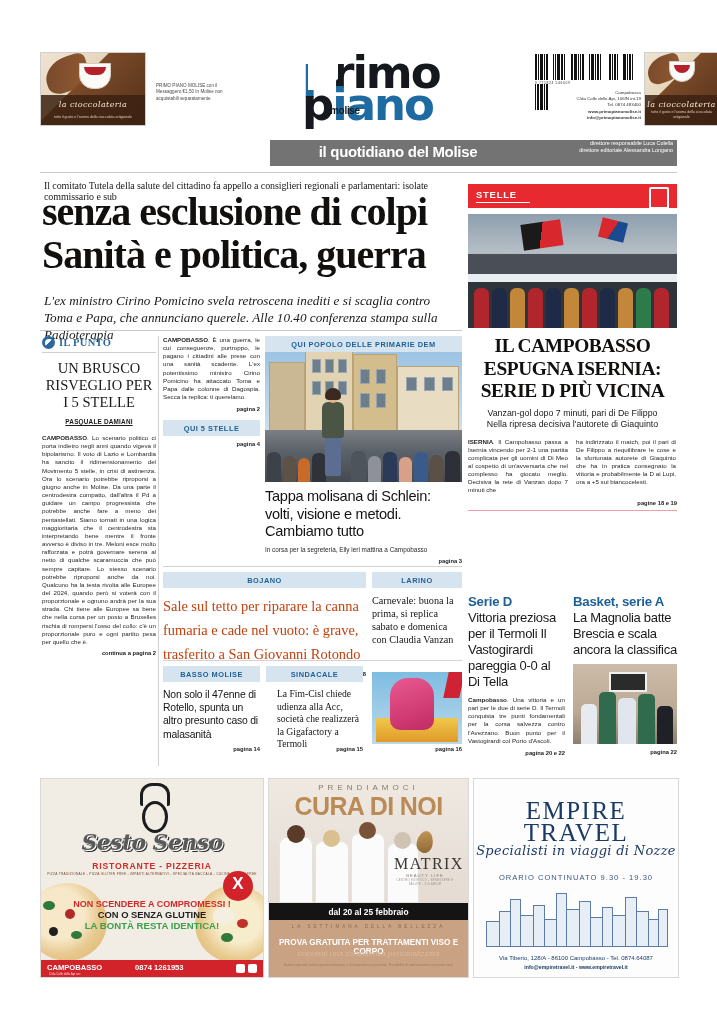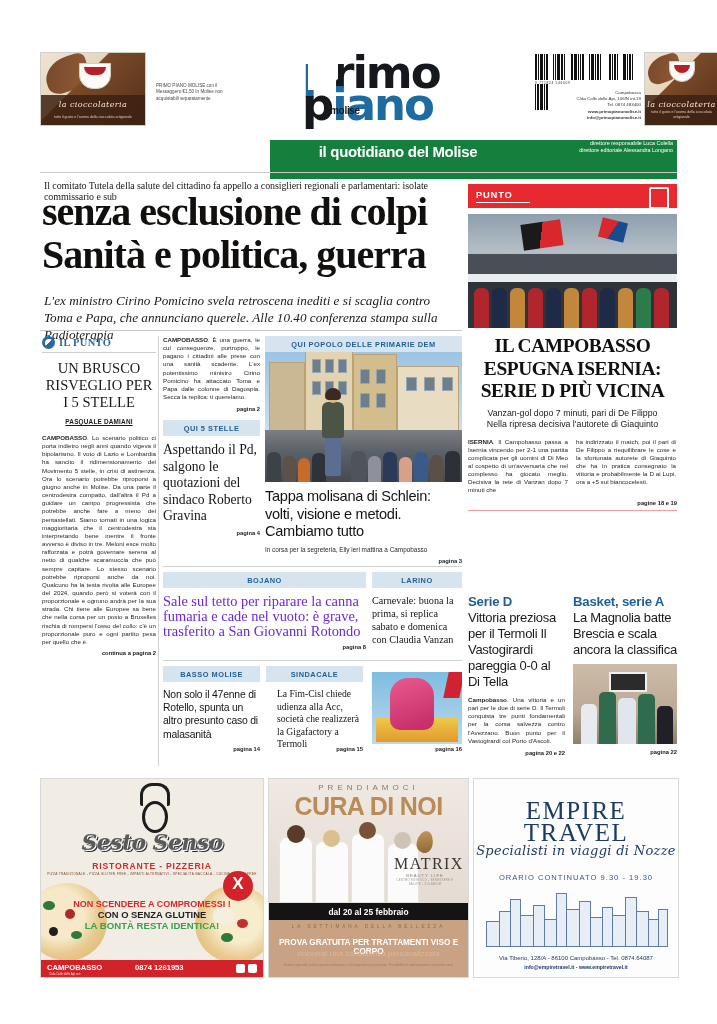--- a/index.html
+++ b/index.html
@@ -43,21 +43,21 @@
 
   .mh-cocco2{position:absolute;left:604px;top:0px;width:73px;height:72px;border:1px solid #cfcfcf;
     background:linear-gradient(135deg,#efe3d2 0%,#e6d6bd 38%,#7a4a28 39%,#53301a 100%);overflow:hidden;}
   .mh-cocco2 .cocco-cup{left:24px;top:8px;width:24px;height:19px;}
   .mh-cocco2 .cocco-splash{left:2px;top:3px;width:34px;height:26px;}
 
   
   .datebar{position:absolute;left:40px;top:140px;width:230px;height:26px;background:#2a6a9e;}
   .datebar .l1{position:absolute;left:8px;top:3px;color:#fff;font-size:7.5px;}
   .datebar .l2{position:absolute;left:8px;top:13px;color:#fff;font-size:7.5px;font-weight:bold;}
-  .tagbar{position:absolute;left:270px;top:140px;width:407px;height:39px;background:#15803d;}
+  .tagbar{position:absolute;left:270px;top:140px;width:407px;height:26px;background:#737373;}
   .tagbar .tg{position:absolute;left:-22px;top:3px;width:300px;text-align:center;color:#fff;font-size:15px;font-weight:bold;letter-spacing:-.3px;}
   .dirbar{position:absolute;right:0;top:0;width:200px;text-align:right;padding-right:4px;}
   .dirbar div{color:#fff;font-size:5.4px;line-height:7.4px;}
 
   
   .hr-top{position:absolute;left:40px;top:172px;width:637px;height:1px;background:#c8c8c8;}
 
   
   .kicker{position:absolute;left:44px;top:164px;width:412px;font-family:"Liberation Serif",serif;font-size:10px;color:#1a1a1a;letter-spacing:-.1px;margin-top:16px;}
   .headline{position:absolute;left:42px;top:190px;width:420px;font-family:"Liberation Serif",serif;font-weight:bold;
@@ -106,21 +106,21 @@
   .sp-head{position:absolute;left:6px;top:0;width:12px;height:13px;border-radius:50%;background:#e0b58c;}
   .sp-hair{position:absolute;left:4px;top:-2px;width:16px;height:12px;border-radius:8px 8px 4px 4px;background:#3a2a20;}
   .sp-body{position:absolute;left:1px;top:12px;width:22px;height:36px;border-radius:6px 6px 3px 3px;background:#4a5545;}
   .sp-legs{position:absolute;left:4px;top:46px;width:16px;height:40px;background:#5b6e92;border-radius:2px;}
   .photo-cap{margin-top:6px;font-size:14.6px;line-height:17.5px;color:#141414;letter-spacing:-.3px;}
   .photo-sub{margin-top:5px;font-size:6.4px;color:#2a2a2a;}
 
   
   .hr-mid{position:absolute;left:163px;top:566px;width:299px;height:1px;background:#d2d2d2;}
   .bojano{position:absolute;left:163px;top:572px;width:203px;}
-  .boj-head{margin-top:6px;font-family:"Liberation Serif",serif;font-size:14.4px;line-height:15px;color:#6d28d9;}
+  .boj-head{margin-top:6px;font-family:"Liberation Serif",serif;font-size:14.4px;line-height:24px;color:#c2410c;}
   .larino{position:absolute;left:372px;top:572px;width:90px;}
   .lar-head{margin-top:6px;font-family:"Liberation Serif",serif;font-size:10.2px;line-height:13px;color:#141414;}
 
   .hr-mid2{position:absolute;left:163px;top:660px;width:299px;height:1px;background:#d2d2d2;}
   .basso{position:absolute;left:163px;top:666px;width:97px;}
   .basso-head{margin-top:6px;font-size:10.4px;line-height:13.2px;color:#141414;letter-spacing:-.2px;}
   .sindac{position:absolute;left:266px;top:666px;width:97px;}
   .sind-head{margin-top:6px;font-family:"Liberation Serif",serif;font-size:9.6px;line-height:12.6px;color:#141414;margin-left:11px;}
   .carn{position:absolute;left:372px;top:672px;width:90px;height:72px;overflow:hidden;background:#86c4e4;}
   .carn-sky{position:absolute;inset:0;background:linear-gradient(180deg,#7ebde2,#bcd9ea);}
@@ -320,21 +320,20 @@
     <div class="byline">PASQUALE DAMIANI</div>
     <div class="c1-body"><b>CAMPOBASSO</b><span>. Lo scenario politico ci porta indietro negli anni quando vigeva il bipolarismo. Il voto di Lazio e Lombardia ha sancito il ridimensionamento del Movimento 5 stelle, in crisi di astinenza. Ora lo scenario potrebbe riproporsi a giugno anche in Molise. Da una parte il centrodestra compatto, dall'altra il Pd a guidare un campo progressista che potrebbe anche fare a meno dei pentastellati. Siamo tornati in una logica maggioritaria che il centrodestra sta interpretando bene mentre il fronte avverso è diviso in tre. Meloni esce molto rafforzata e potrà governare serena al netto di qualche scaramuccia che può sempre capitare. Lo stesso scenario potrebbe riproporsi anche da noi. Qualcuno ha la testa rivolta alle Europee del 2024, quando però si voterà con il proporzionale e ognuno andrà per la sua strada. Chi tiene alle Europee sa bene che nella corsa per un posto a Bruxelles rischia di rompersi l'osso del collo: c'è un proporzionale puro e ogni partito pesa per quello che è.</span></div>
     <div class="contin">continua a pagina 2</div>
   </div>
   <div class="col1-rule"></div>
 
   <div class="col2">
     <div class="c2-body"><b>CAMPOBASSO</b><span>. È una guerra, le cui conseguenze, purtroppo, le pagano i cittadini alle prese con una sanità scadente. L'ex potentissimo ministro Cirino Pomicino ha attaccato Toma e Papa dalle colonne di Dagospia. Secca la replica: ti querelamo.</span></div>
     <div class="pagref">pagina 2</div>
     <div class="secbar">QUI 5 STELLE</div>
-    <div class="c2-head">Aspettando il Pd, salgono le quotazioni del sindaco Roberto Gravina</div>
     <div class="pagref">pagina 4</div>
   </div>
 
   <div class="col3">
     <div class="secbar" style="margin-top:0">QUI POPOLO DELLE PRIMARIE DEM</div>
     <div class="photo-main">
       <div class="sky"></div>
       <div class="bld b1"></div>
       <div class="bld b2">
         <span class="win" style="left:6px;top:10px;width:7px;height:12px"></span>
@@ -413,21 +412,21 @@
   </div>
 
   <div class="pg-row">
     <span style="position:absolute;left:0;width:97px;text-align:right;font-size:5.8px;font-weight:bold">pagina 14</span>
     <span style="position:absolute;left:103px;width:97px;text-align:right;font-size:5.8px;font-weight:bold">pagina 15</span>
     <span style="position:absolute;left:209px;width:90px;text-align:right;font-size:5.8px;font-weight:bold">pagina 16</span>
   </div>
 
   <div class="sportcol">
     <div class="sport-bar">
-      <span class="tt">PUNTO</span>
+      <span class="tt">STELLE</span>
       <span class="ul"></span>
       <span class="pmark"></span>
     </div>
     <div class="sport-photo">
       <div class="sp-sky"></div>
       <div class="sp-stand"></div>
       <div class="sp-banner"></div>
       <div class="flag1"></div>
       <div class="flag2"></div>
       <div class="sp-team">

